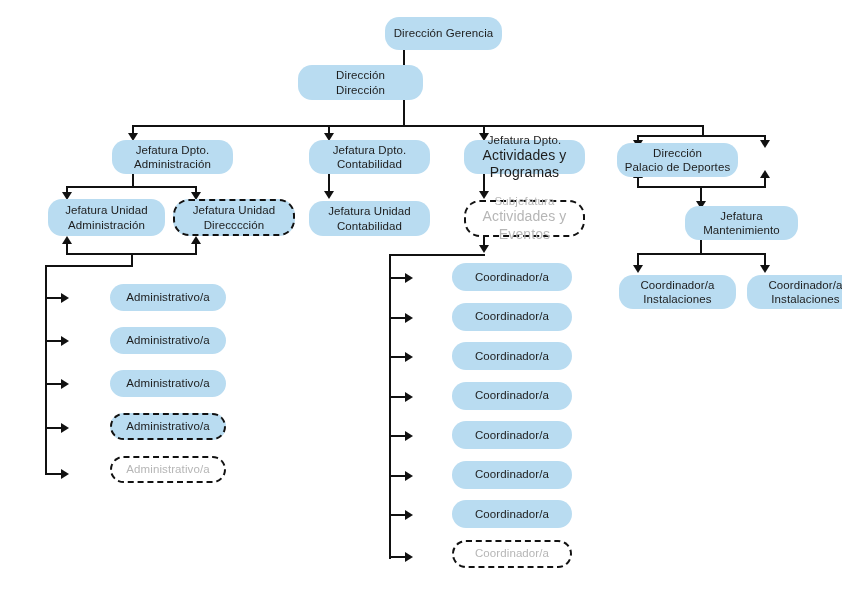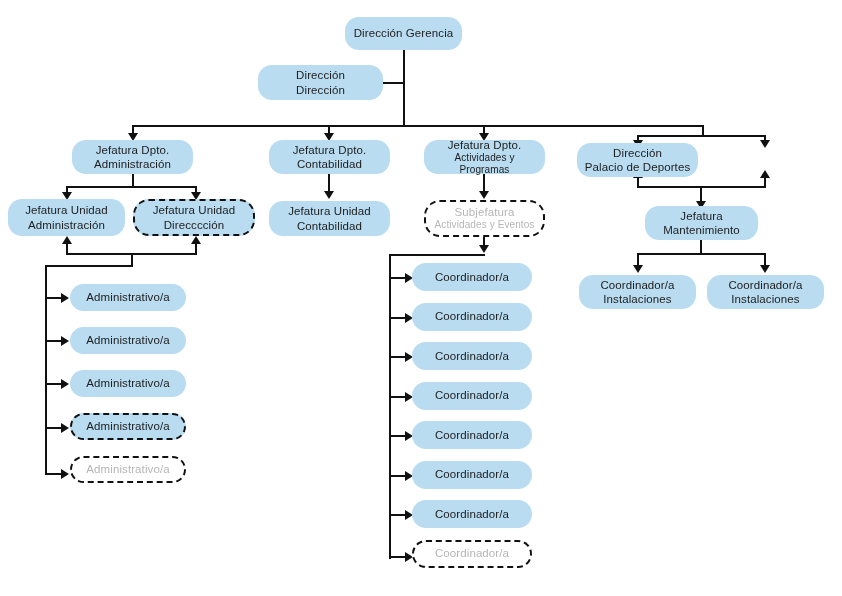--- a/index.html
+++ b/index.html
@@ -14,36 +14,37 @@
     justify-content:center;
     text-align:center;
     border-radius:14px;
     background:#b9dcf1;
     color:#1d1d1d;
     font-size:11.5px;
     line-height:1.22;
     letter-spacing:.1px;
     padding:2px 4px;
     border:1px solid transparent;
+    margin-left:40px;
   }
   .node .lbl{display:block;}
   .node .lbl .l2{display:block;}
 
   
   .node.dashed{
     border:2px dashed #111111;
     border-radius:16px;
   }
   .node.ghost{
     background:#ffffff;
     border:2px dashed #111111;
     color:#b6b6b6;
     border-radius:16px;
   }
-  .node .sub{display:block;font-size:10px;}
+  .node .sub{display:block;font-size:14px;}
 
   
   .ln{position:absolute;background:#111111;}
   .ln.h{height:2px;}
   .ln.v{width:2px;}
 
   .arrow{position:absolute;width:0;height:0;}
   .arrow.down{
     border-left:5px solid transparent;
     border-right:5px solid transparent;

